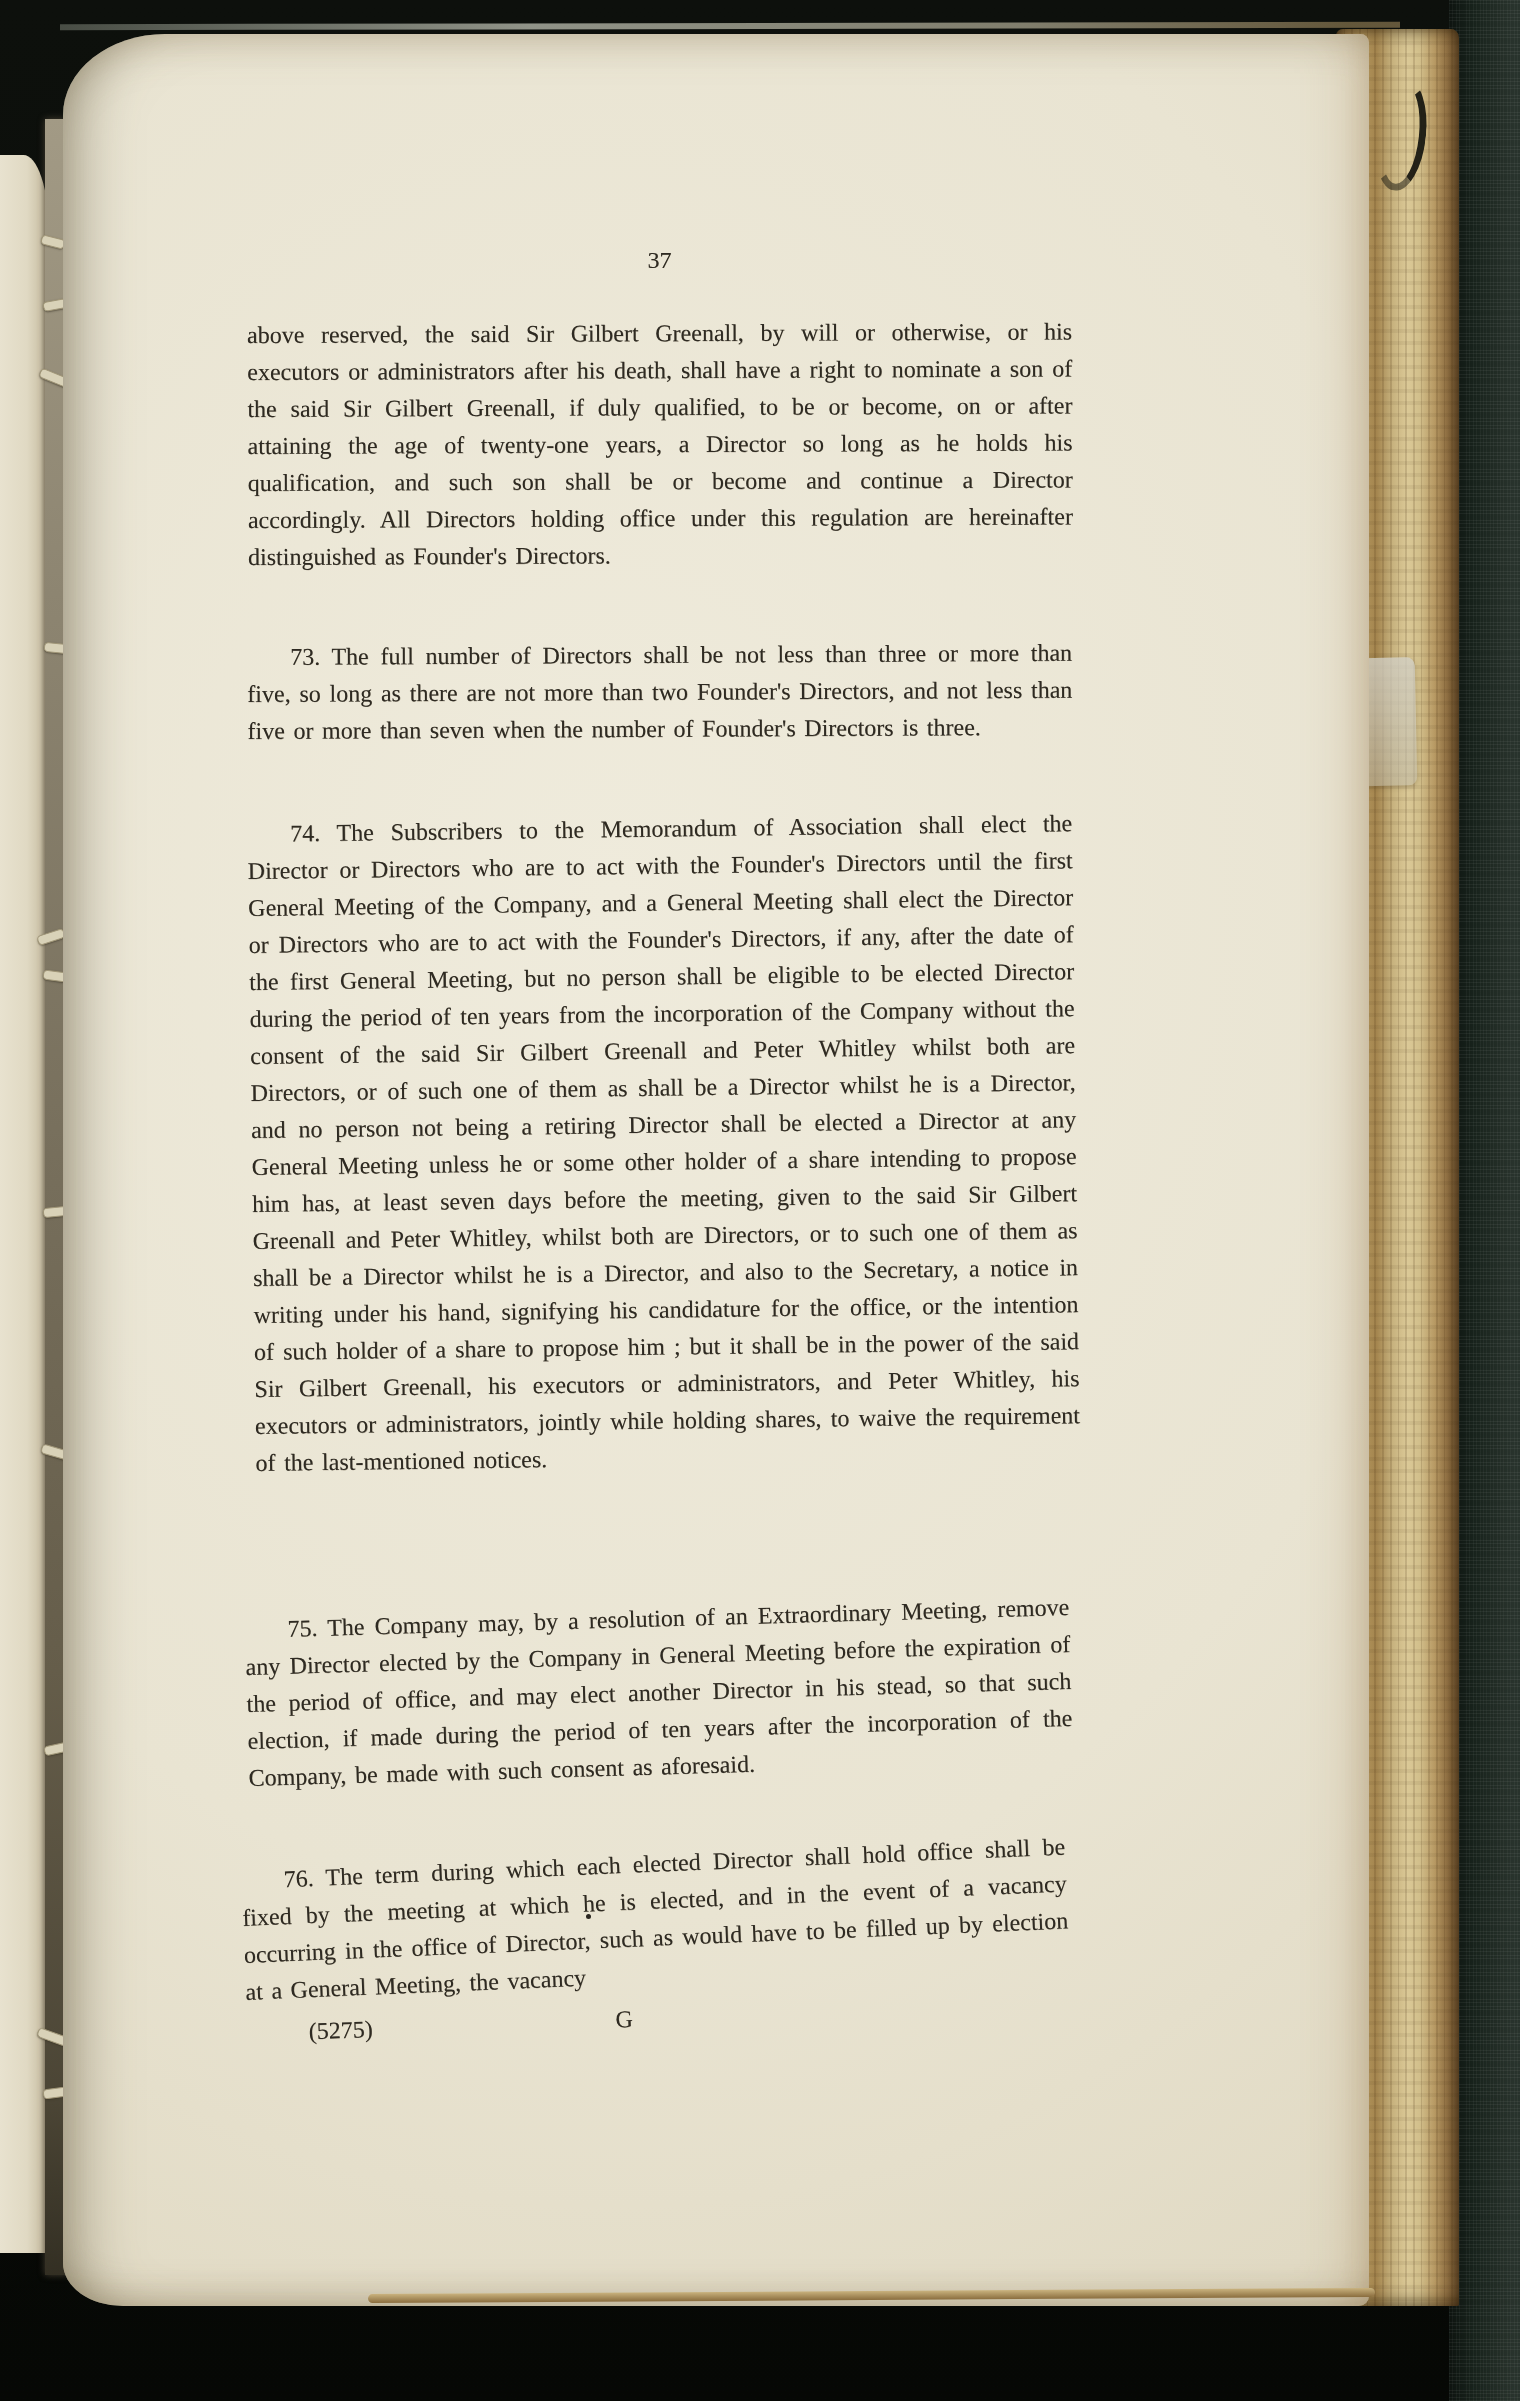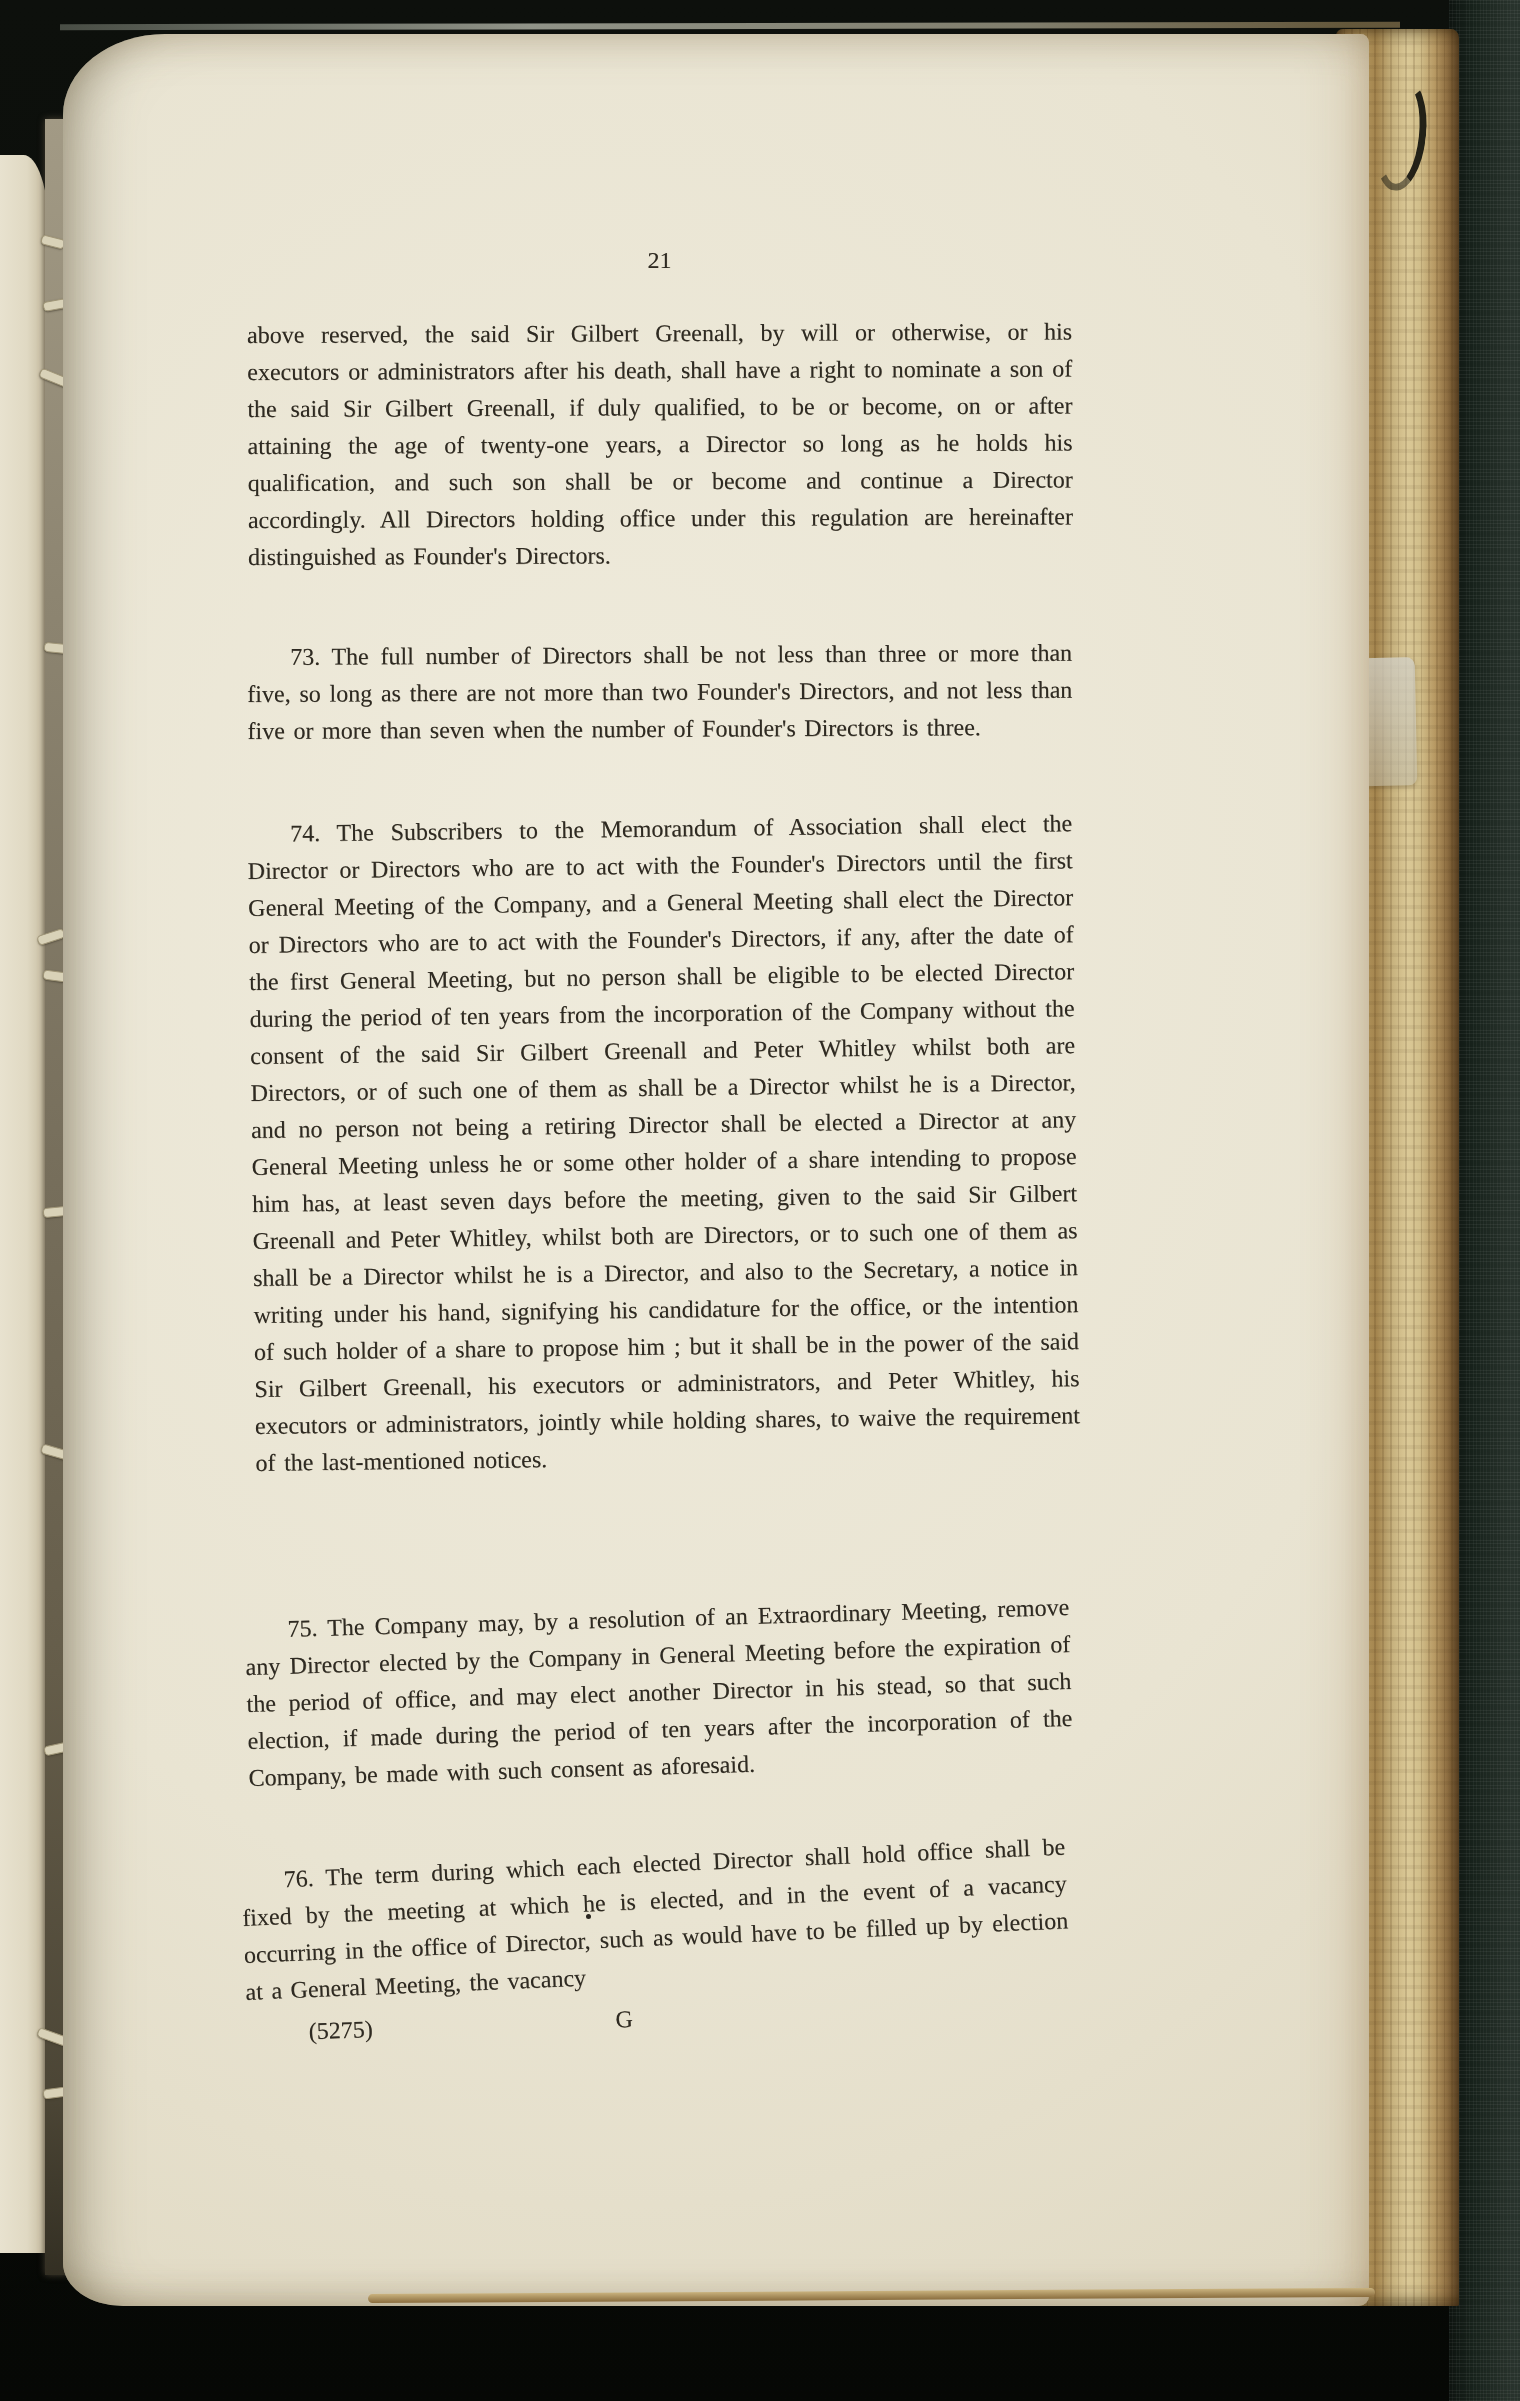--- a/index.html
+++ b/index.html
@@ -123,21 +123,21 @@
   <div class="stitch" style="left:43px; top:1207px; transform:rotate(-6deg);"></div>
   <div class="stitch" style="left:41px; top:1447px; width:25.6px; transform:rotate(16deg);"></div>
   <div class="stitch" style="left:44px; top:1744px; transform:rotate(-12deg);"></div>
   <div class="stitch" style="left:37px; top:2032px; width:29px; transform:rotate(20deg);"></div>
   <div class="stitch" style="left:43px; top:2088px; transform:rotate(-8deg);"></div>
 
   <div class="page"></div>
 
   <div class="page-bottom-edge"></div>
 
-  <div class="txt page-number">21</div>
+  <div class="txt page-number">37</div>
 
   <p class="txt para para-0">above reserved, the said Sir Gilbert Greenall, by will or otherwise, or his executors or administrators after his death, shall have a right to nominate a son of the said Sir Gilbert Greenall, if duly qualified, to be or become, on or after attaining the age of twenty-one years, a Director so long as he holds his qualification, and such son shall be or become and continue a Director accordingly.  All Directors holding office under this regulation are hereinafter distinguished as Founder's Directors.</p>
 
   <p class="txt para para-1 indented">73. The full number of Directors shall be not less than three or more than five, so long as there are not more than two Founder's Directors, and not less than five or more than seven when the number of Founder's Directors is three.</p>
 
   <p class="txt para para-2 indented">74. The Subscribers to the Memorandum of Association shall elect the Director or Directors who are to act with the Founder's Directors until the first General Meeting of the Company, and a General Meeting shall elect the Director or Directors who are to act with the Founder's Directors, if any, after the date of the first General Meeting, but no person shall be eligible to be elected Director during the period of ten years from the incorporation of the Company without the consent of the said Sir Gilbert Greenall and Peter Whitley whilst both are Directors, or of such one of them as shall be a Director whilst he is a Director, and no person not being a retiring Director shall be elected a Director at any General Meeting unless he or some other holder of a share intending to propose him has, at least seven days before the meeting, given to the said Sir Gilbert Greenall and Peter Whitley, whilst both are Directors, or to such one of them as shall be a Director whilst he is a Director, and also to the Secretary, a notice in writing under his hand, signifying his candidature for the office, or the intention of such holder of a share to propose him ; but it shall be in the power of the said Sir Gilbert Greenall, his executors or administrators, and Peter Whitley, his executors or administrators, jointly while holding shares, to waive the requirement of the last-mentioned notices.</p>
 
   <p class="txt para para-3 indented">75. The Company may, by a resolution of an Extraordinary Meeting, remove any Director elected by the Company in General Meeting before the expiration of the period of office, and may elect another Director in his stead, so that such election, if made during the period of ten years after the incorporation of the Company, be made with such consent as aforesaid.</p>
 
   <p class="txt para para-4 indented">76. The term during which each elected Director shall hold office shall be fixed by the meeting at which he is elected, and in the event of a vacancy occurring in the office of Director, such as would have to be filled up by election at a General Meeting, the vacancy</p>

